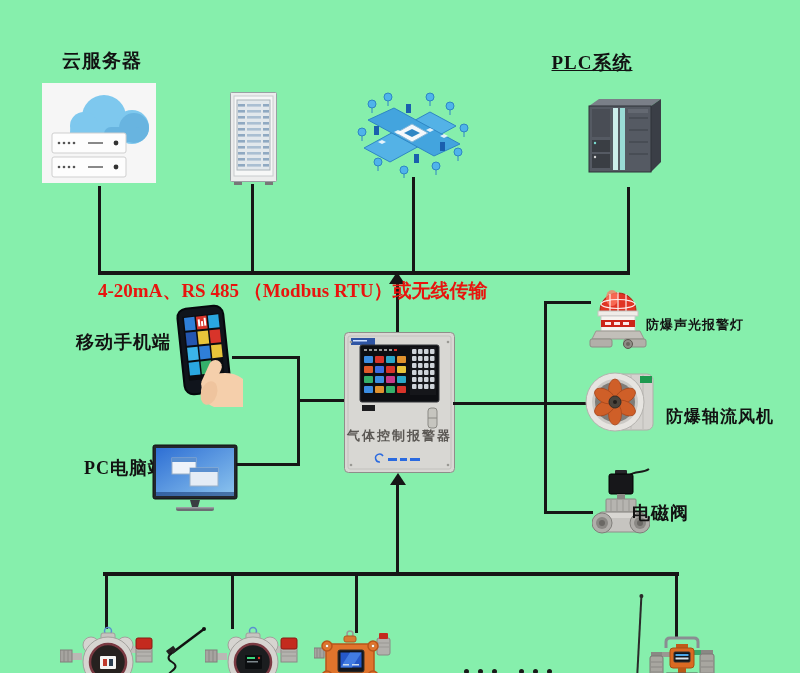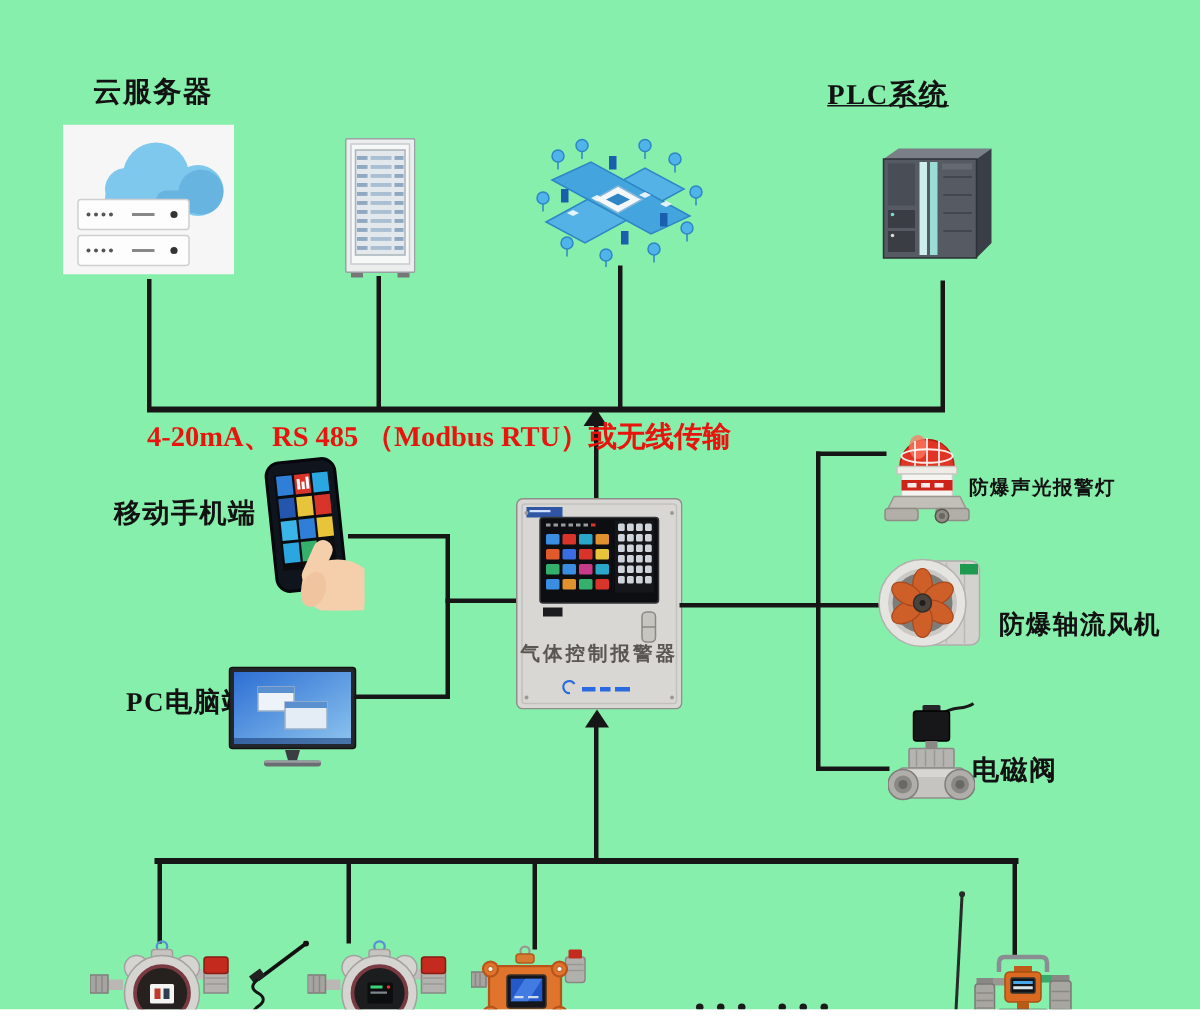--- a/index.html
+++ b/index.html
@@ -339,21 +339,21 @@
     </g>
     <rect x="7" y="46" width="44" height="20" rx="3" fill="#c6c4c0" stroke="#908e8a"></rect>
     <rect x="8" y="47" width="42" height="5" rx="2" fill="#d8d6d2"></rect>
     <circle cx="10" cy="57" r="10" fill="#b0aeaa" stroke="#807e7a"></circle>
     <circle cx="10" cy="57" r="6" fill="#8a8884"></circle>
     <circle cx="10" cy="57" r="3" fill="#6a6864"></circle>
     <circle cx="48" cy="57" r="10" fill="#b0aeaa" stroke="#807e7a"></circle>
     <circle cx="48" cy="57" r="6" fill="#8a8884"></circle>
     <circle cx="48" cy="57" r="3" fill="#6a6864"></circle>
   </svg>
-  <div class="lbl side-lbl" style="left:648px;top:501px;">电磁阀</div>
+  <div class="lbl side-lbl" style="left:632px;top:501px;">电磁阀</div>
 
   <div class="tri-up" style="left:390px;top:473px;"></div>
   <div class="vline" style="left:396px;top:483px;width:3px;height:90px;"></div>
 
 
   <div class="hline" style="left:103px;top:572px;width:576px;height:4px;"></div>
   <div class="vline" style="left:105px;top:575px;width:3px;height:54px;"></div>
   <div class="vline" style="left:231px;top:575px;width:3px;height:54px;"></div>
   <div class="vline" style="left:355px;top:575px;width:3px;height:58px;"></div>
   <div class="vline" style="left:675px;top:575px;width:3px;height:62px;"></div>

